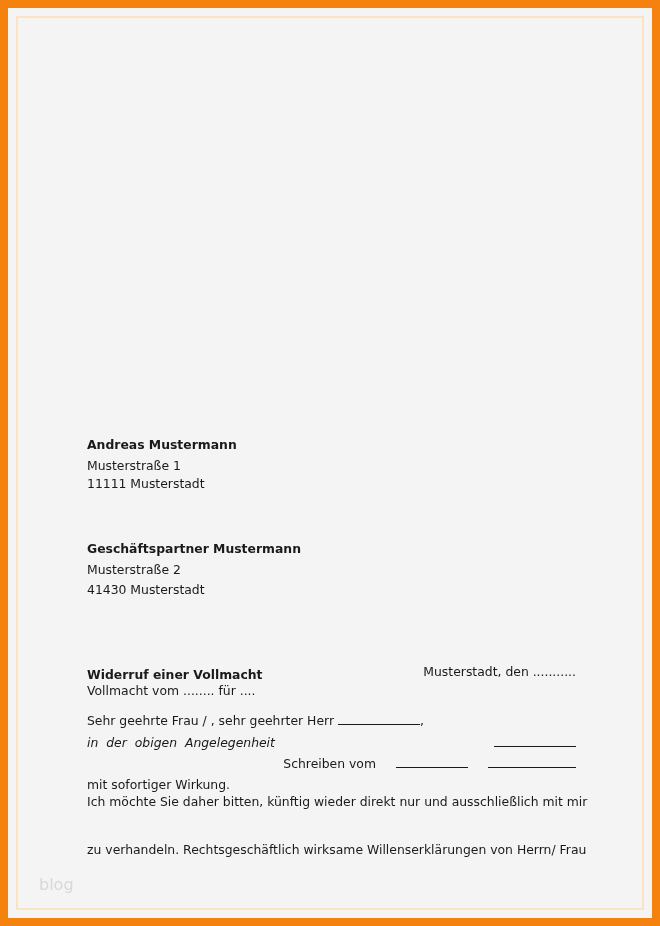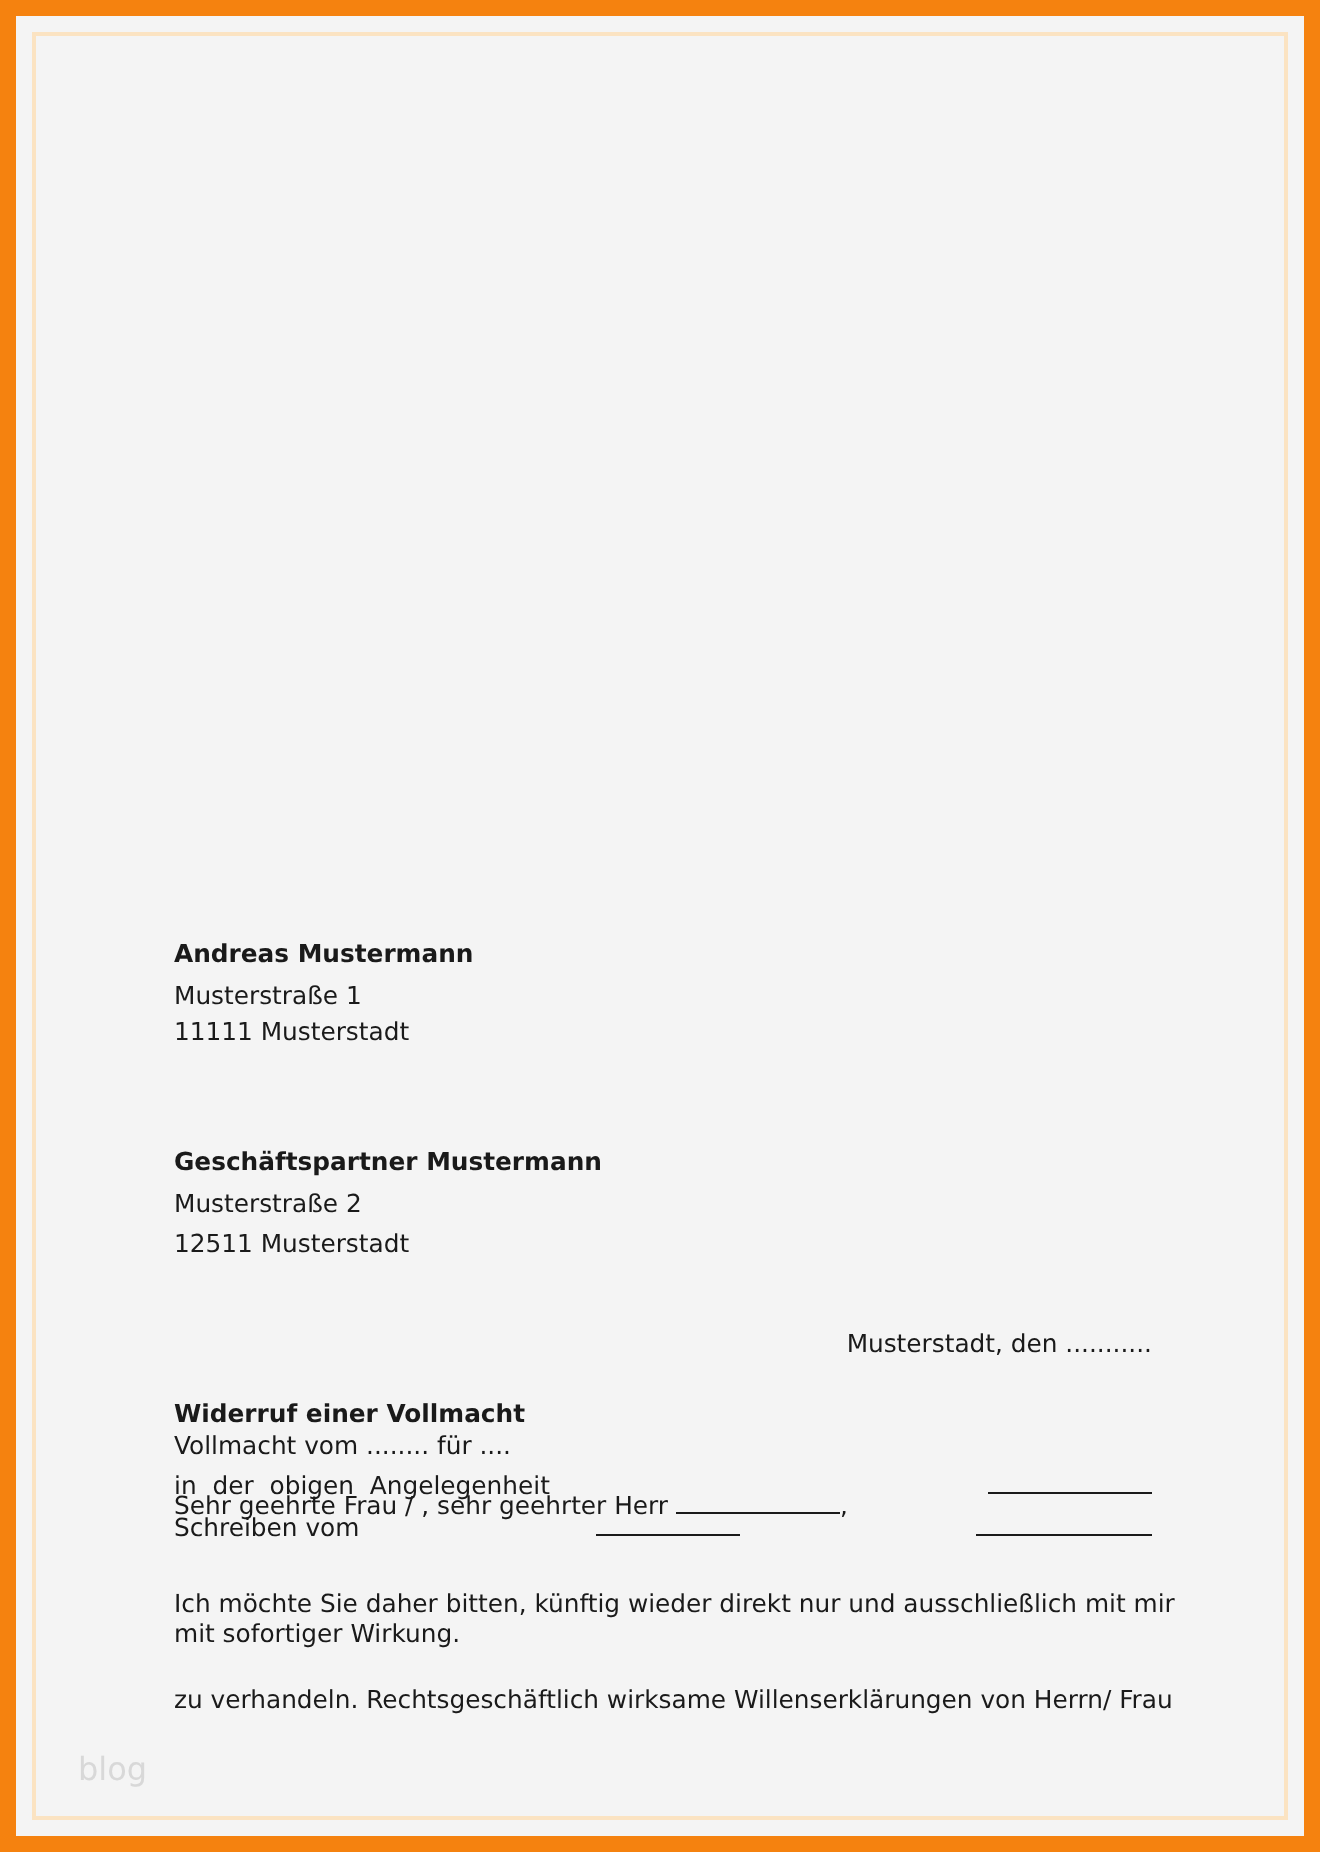--- a/index.html
+++ b/index.html
@@ -25,21 +25,21 @@
       border: 2px solid #fbe3c2;
       pointer-events: none;
     }
     .page {
       position: absolute;
       left: 87px;
       width: 489px;
       color: #1a1a1a;
       font-size: 12.4px;
     }
-    .line { position: absolute; left: 0; white-space: nowrap; margin-top: 32px; }
+    .line { position: absolute; left: 0; white-space: nowrap; }
     .bold { font-weight: bold; }
     .justify-line {
       position: absolute;
       left: 0;
       width: 489px;
       text-align: justify;
       text-align-last: justify;
       white-space: nowrap;
     }
     .blank {
@@ -70,37 +70,37 @@
 </div>
 
 <div class="page" style="top:0;">
 
   <div class="line bold" style="top:437px;">Andreas Mustermann</div>
   <div class="line" style="top:458px;">Musterstraße 1</div>
   <div class="line" style="top:476px;">11111 Musterstadt</div>
 
   <div class="line bold" style="top:541px;">Geschäftspartner Mustermann</div>
   <div class="line" style="top:562px;">Musterstraße 2</div>
-  <div class="line" style="top:582px;">12511 Musterstadt</div>
+  <div class="line" style="top:582px;">41430 Musterstadt</div>
 
   <div class="date-line" style="top:624px;">Musterstadt, den ...........</div>
 
   <div class="line bold" style="top:667px;">Widerruf einer Vollmacht</div>
   <div class="line" style="top:683px;">Vollmacht vom ........ für ....</div>
 
   <div class="line" style="top:713px;">
     <span>Sehr geehrte Frau / , sehr geehrter Herr</span>
     <span class="blank" style="width:82px;"></span><span>,</span>
   </div>
 
-  <div class="justify-line" style="top:735px; display:flex; justify-content:space-between;">
+  <div class="justify-line" style="top:735px; display:flex; justify-content:space-between;font-style:italic;">
     <span style="word-spacing:4px;">in der obigen Angelegenheit</span>
     <span class="blank" style="width:82px; margin-left:4px;"></span>
   </div>
-  <div class="justify-line" style="top:756px; display:flex; justify-content:space-between;gap:20px;">
+  <div class="justify-line" style="top:756px; display:flex; justify-content:flex-end;gap:20px;">
     <span>Schreiben vom</span>
     <span class="blank" style="width:72px;"></span>
     <span class="blank" style="width:88px;"></span>
   </div>
   <div class="line" style="top:777px;">mit sofortiger Wirkung.</div>
 
   <div class="justify-line" style="top:794px;">Ich möchte Sie daher bitten, künftig wieder direkt nur und ausschließlich mit mir</div>
   <div class="justify-line" style="top:842px;">zu verhandeln. Rechtsgeschäftlich wirksame Willenserklärungen von Herrn/ Frau</div>
 </div>
 

